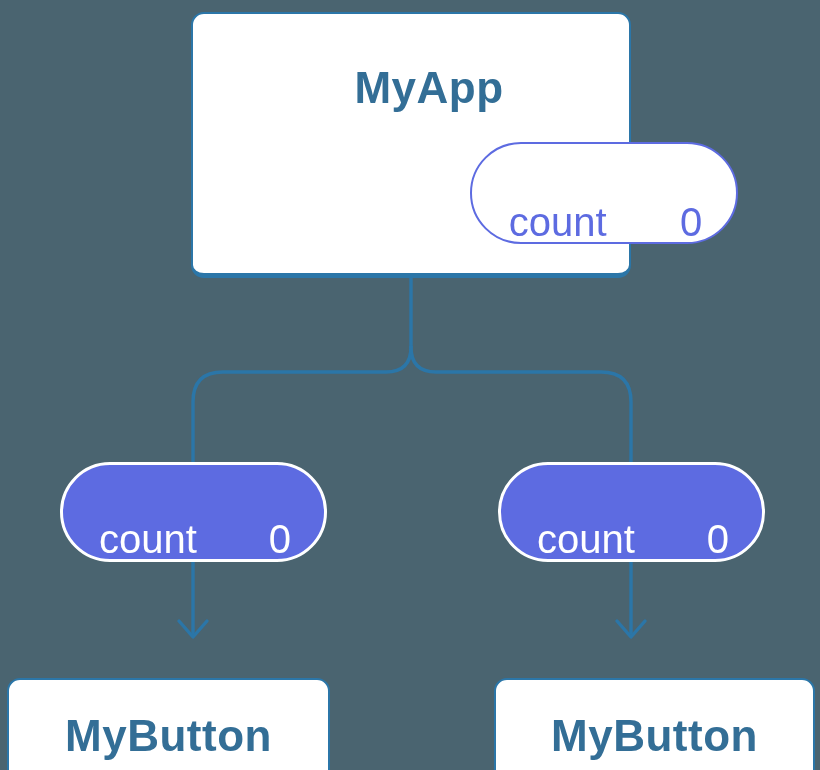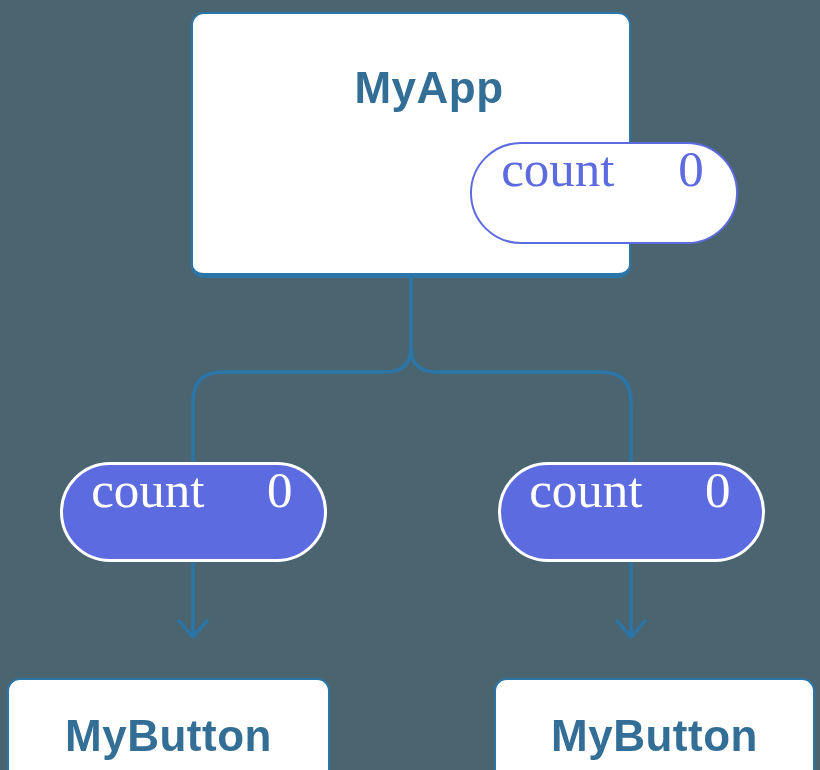--- a/index.html
+++ b/index.html
@@ -63,25 +63,24 @@
     display: flex;
     align-items: center;
     justify-content: center;
     margin-top: 32px;
   }
   .button-card.left  { left: 7px;   top: 646px; width: 323px; height: 119px; }
   .button-card.right { left: 494px; top: 646px; width: 321px; height: 119px; }
   .pill {
     position: absolute;
     display: flex;
-    align-items: flex-start;
+    align-items: flex-end;
     z-index: 2;
-    font-size: 51px;
+    font-size: 40px;
     line-height: 1;
-    font-family: Liberation Serif, serif;
   }
   .pill-key {
     flex: 0 0 65%;
     display: flex;
     align-items: center;
     justify-content: center;
   }
   .pill-val {
     flex: 1;
     display: flex;

